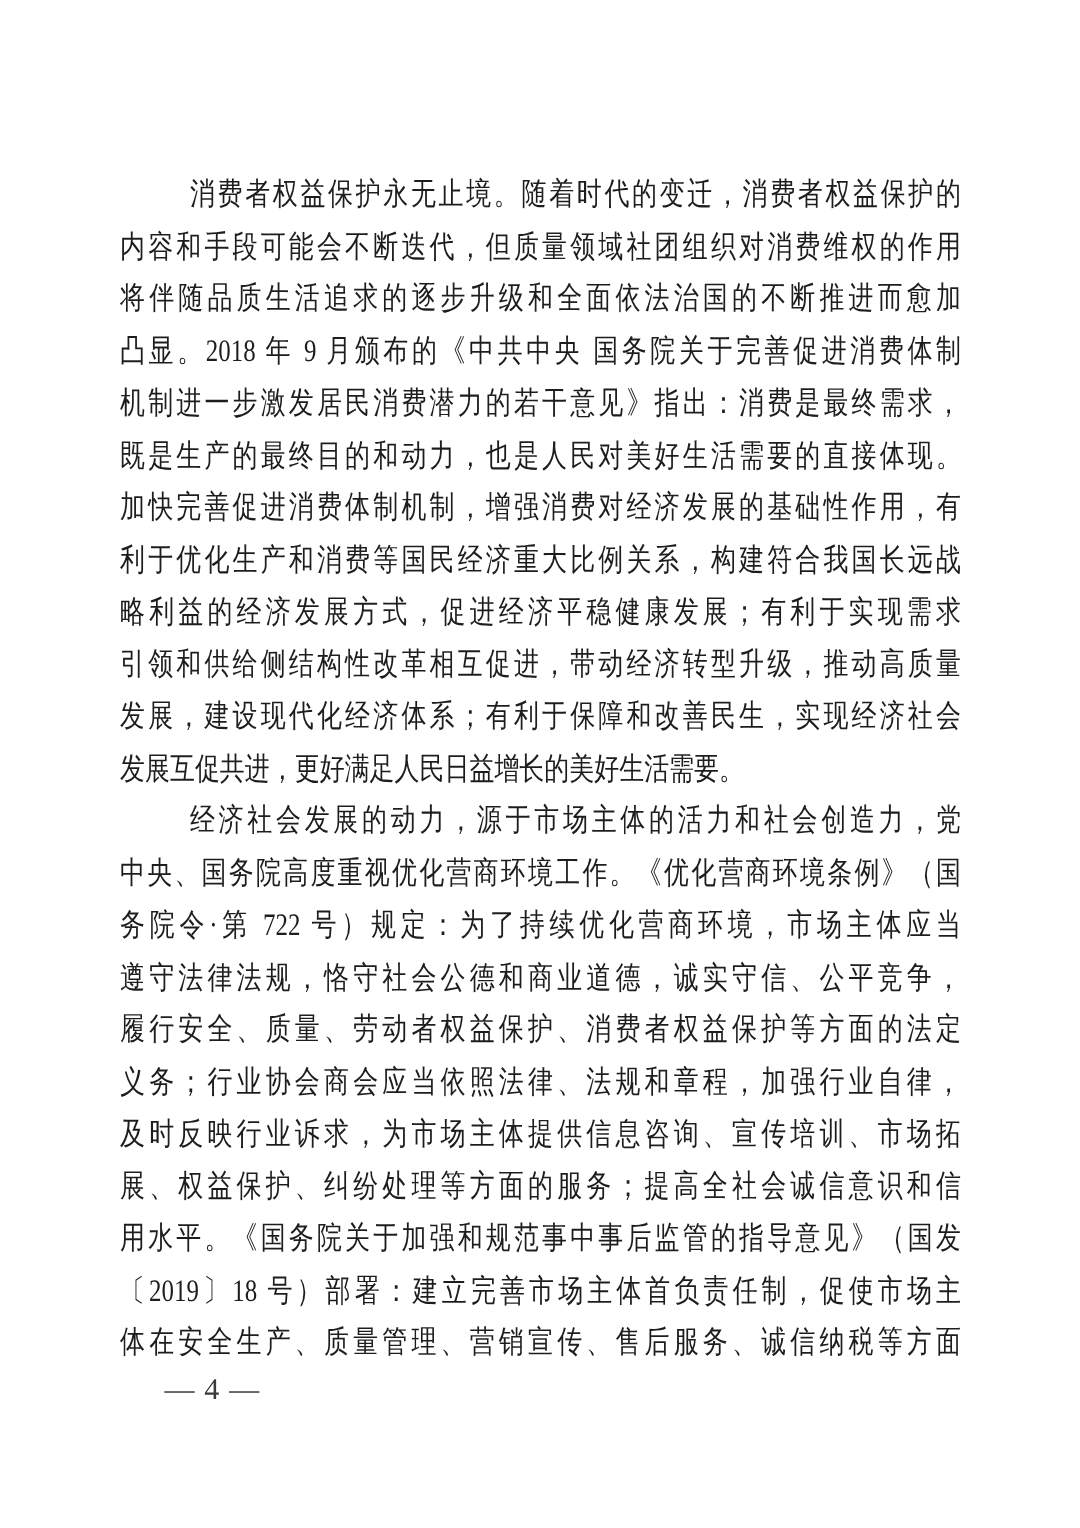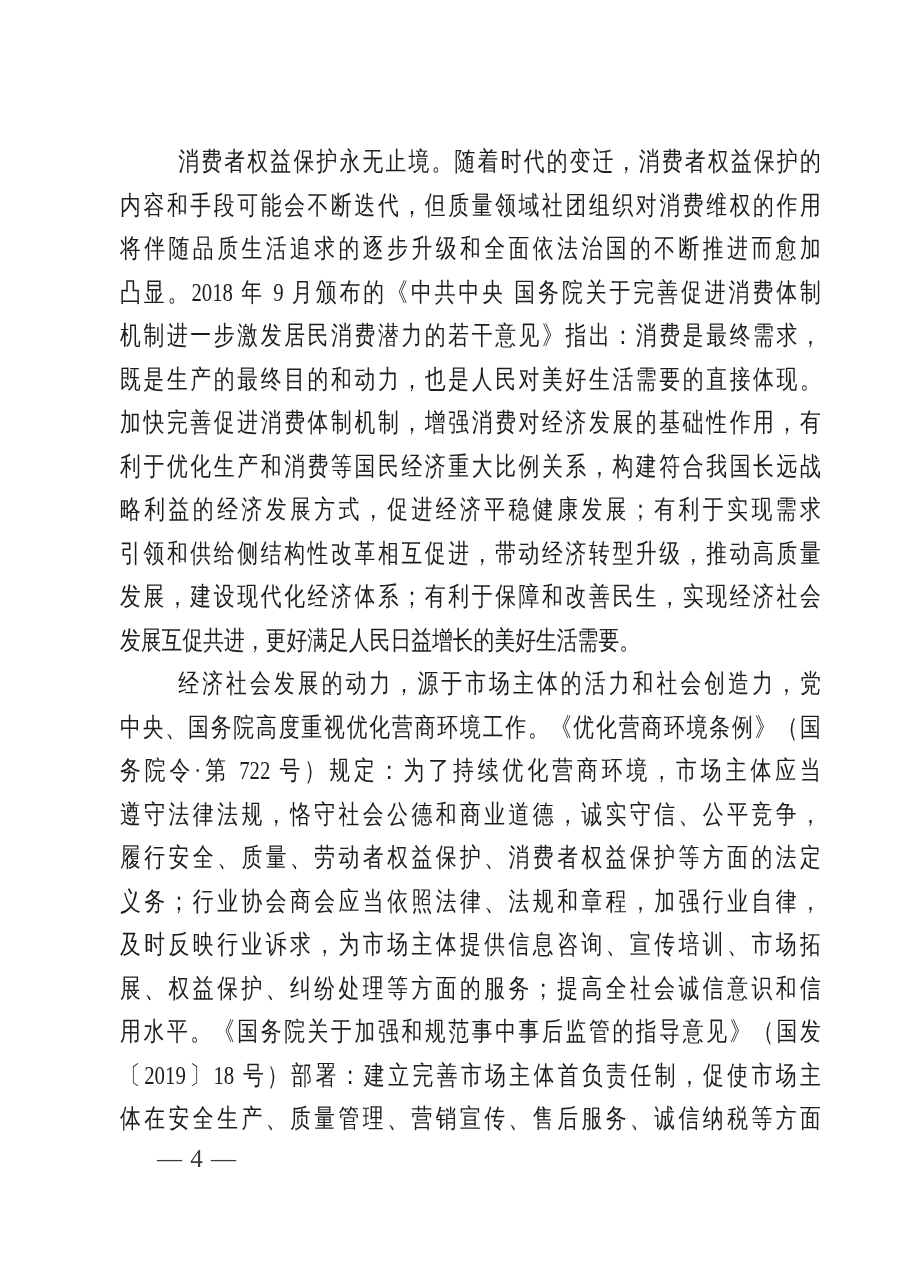--- a/index.html
+++ b/index.html
@@ -12,21 +12,20 @@
     height: 1273px;
     position: relative;
     font-family: "Liberation Serif", "DejaVu Serif", serif;
     color: #1d1d1d;
     overflow: hidden;
   }
   .page {
     position: absolute;
     inset: 0;
     background: #ffffff;
-    margin-left: 20px;
   }
   
   .text-block {
     position: absolute;
     left: 100px;
     top: 140px;
     width: 876px;
     transform: scaleX(0.8);
     transform-origin: 0 0;
   }

